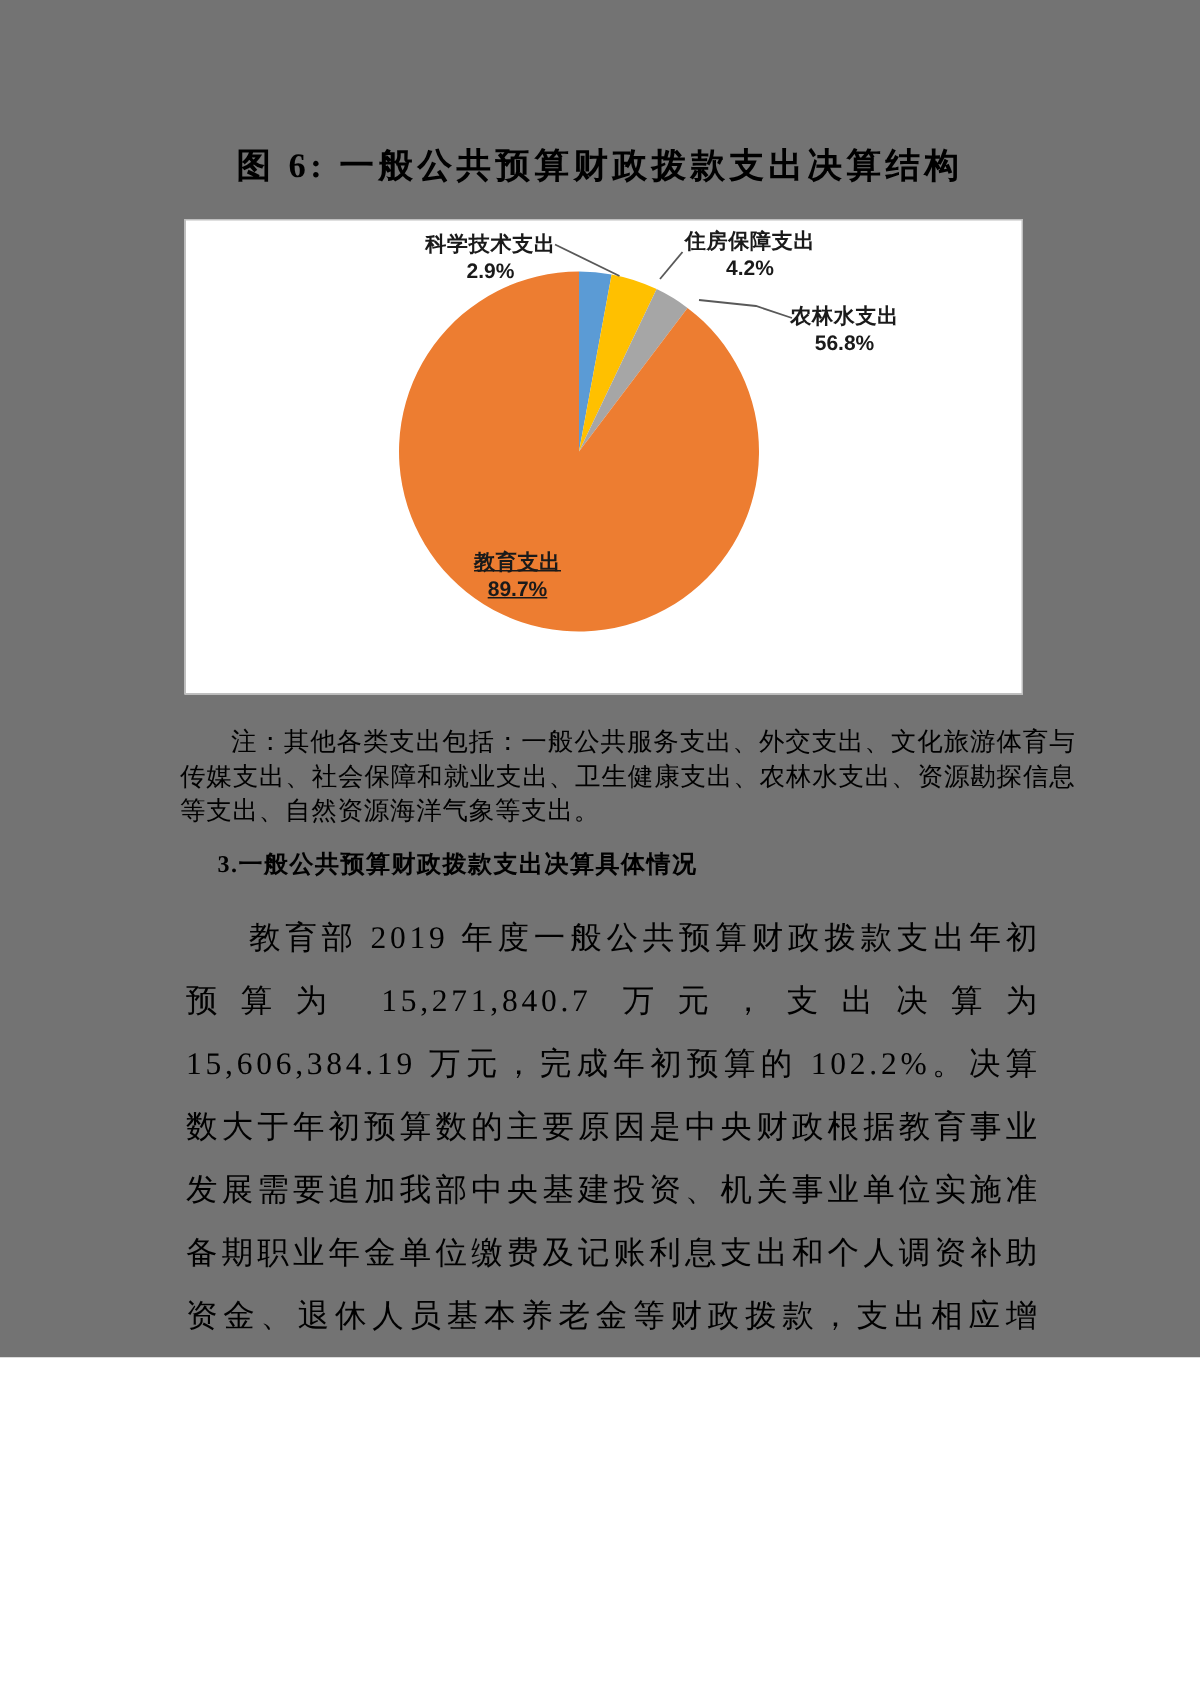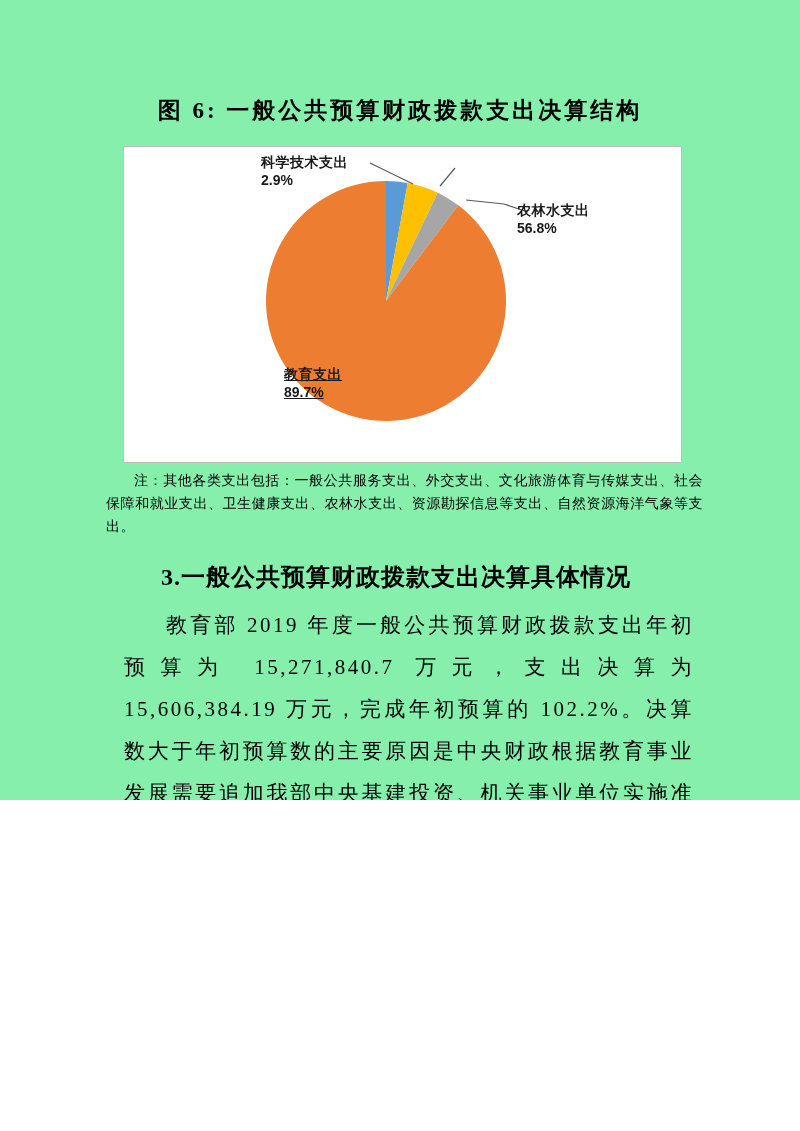--- a/index.html
+++ b/index.html
@@ -1,64 +1,64 @@
 <!DOCTYPE html>
 <html><head>
 <meta charset="utf-8">
 <style>
   html,body{margin:0;padding:0;background:#ffffff;}
   .page{
     position:relative;
-    width:800px;height:800px;
-    background:#86efac;
+    width:800px;height:905px;
+    background:#737373;
     font-family:"Liberation Serif","DejaVu Serif",serif;
     color:#000;
     overflow:hidden;
   }
   
   .fig-title{
     position:absolute;left:0;top:95px;width:100%;
     margin:0;text-align:center;
     font-size:23px;font-weight:600;letter-spacing:3px;
     line-height:32px;color:#000;
   }
   
   .chart-frame{
     position:absolute;left:123px;top:146px;
     width:557px;height:315px;margin:0;
     border:1px solid #BFBFBF;background:#fff;
   }
   .chart-frame svg{position:absolute;left:0;top:0;}
   .leader{fill:none;stroke:#595959;stroke-width:1.2px;}
   .pie-label{
-    position:absolute;
+    position:absolute;text-align:center;
     font-family:"Liberation Sans","DejaVu Sans",sans-serif;
     font-weight:600;font-size:14px;line-height:18px;color:#1a1a1a;
     letter-spacing:0.5px;
   }
   .pie-label span{display:block;}
   .pl-pct{letter-spacing:0;}
   .lbl-0{left:137px;top:6px;width:132px;}
   .lbl-1{left:310px;top:4px;width:132px;}
   .lbl-2{left:393px;top:54px;width:92px;}
   .lbl-3{left:160px;top:218px;width:122px;text-decoration:underline;}
   
   .note{
     position:absolute;left:104px;top:467px;width:597px;
-    margin:2px;font-size:14px;line-height:23px;
+    margin:16px;font-size:17px;line-height:23px;
     text-align:justify;text-indent:2em;letter-spacing:0.5px;color:#000;
   }
   
   .body-text{
     position:absolute;left:113px;top:561px;width:592px;
     font-size:21px;line-height:42px;letter-spacing:2.5px;
     text-align:justify;color:#000;
   }
   .heading{
-    margin:0 0 8px 0;font-size:24px;line-height:32px;
+    margin:0 0 8px 0;font-size:16px;line-height:32px;
     font-weight:700;letter-spacing:1px;text-indent:2em;
   }
   .heading .num{font-family:"Liberation Serif","DejaVu Serif",serif;}
   .para{margin:11px;text-indent:2em;}
   
   .pagenum{
     position:absolute;left:0;top:1030px;width:100%;
     text-align:left;font-size:13px;color:#222;
     font-family:"Liberation Sans","DejaVu Sans",sans-serif;
   }
@@ -79,20 +79,24 @@
           <path d="M 262 154 L 334.35 58.26 A 120 120 0 1 1 262.00 34.00 Z" fill="#ED7D31"></path>
         </g>
       <polyline class="leader" points="246,16 289,37"></polyline>
       <polyline class="leader" points="331,21 316,39"></polyline>
       <polyline class="leader" points="404,65 380,57 342,53"></polyline>
     </svg>
     <div class="pie-label lbl-0">
       <span class="pl-name">科学技术支出</span>
       <span class="pl-pct">2.9%</span>
     </div>
+    <div class="pie-label lbl-1">
+      <span class="pl-name">住房保障支出</span>
+      <span class="pl-pct">4.2%</span>
+    </div>
     <div class="pie-label lbl-2">
       <span class="pl-name">农林水支出</span>
       <span class="pl-pct">56.8%</span>
     </div>
     <div class="pie-label lbl-3">
       <span class="pl-name">教育支出</span>
       <span class="pl-pct">89.7%</span>
     </div>
   </figure>
 

